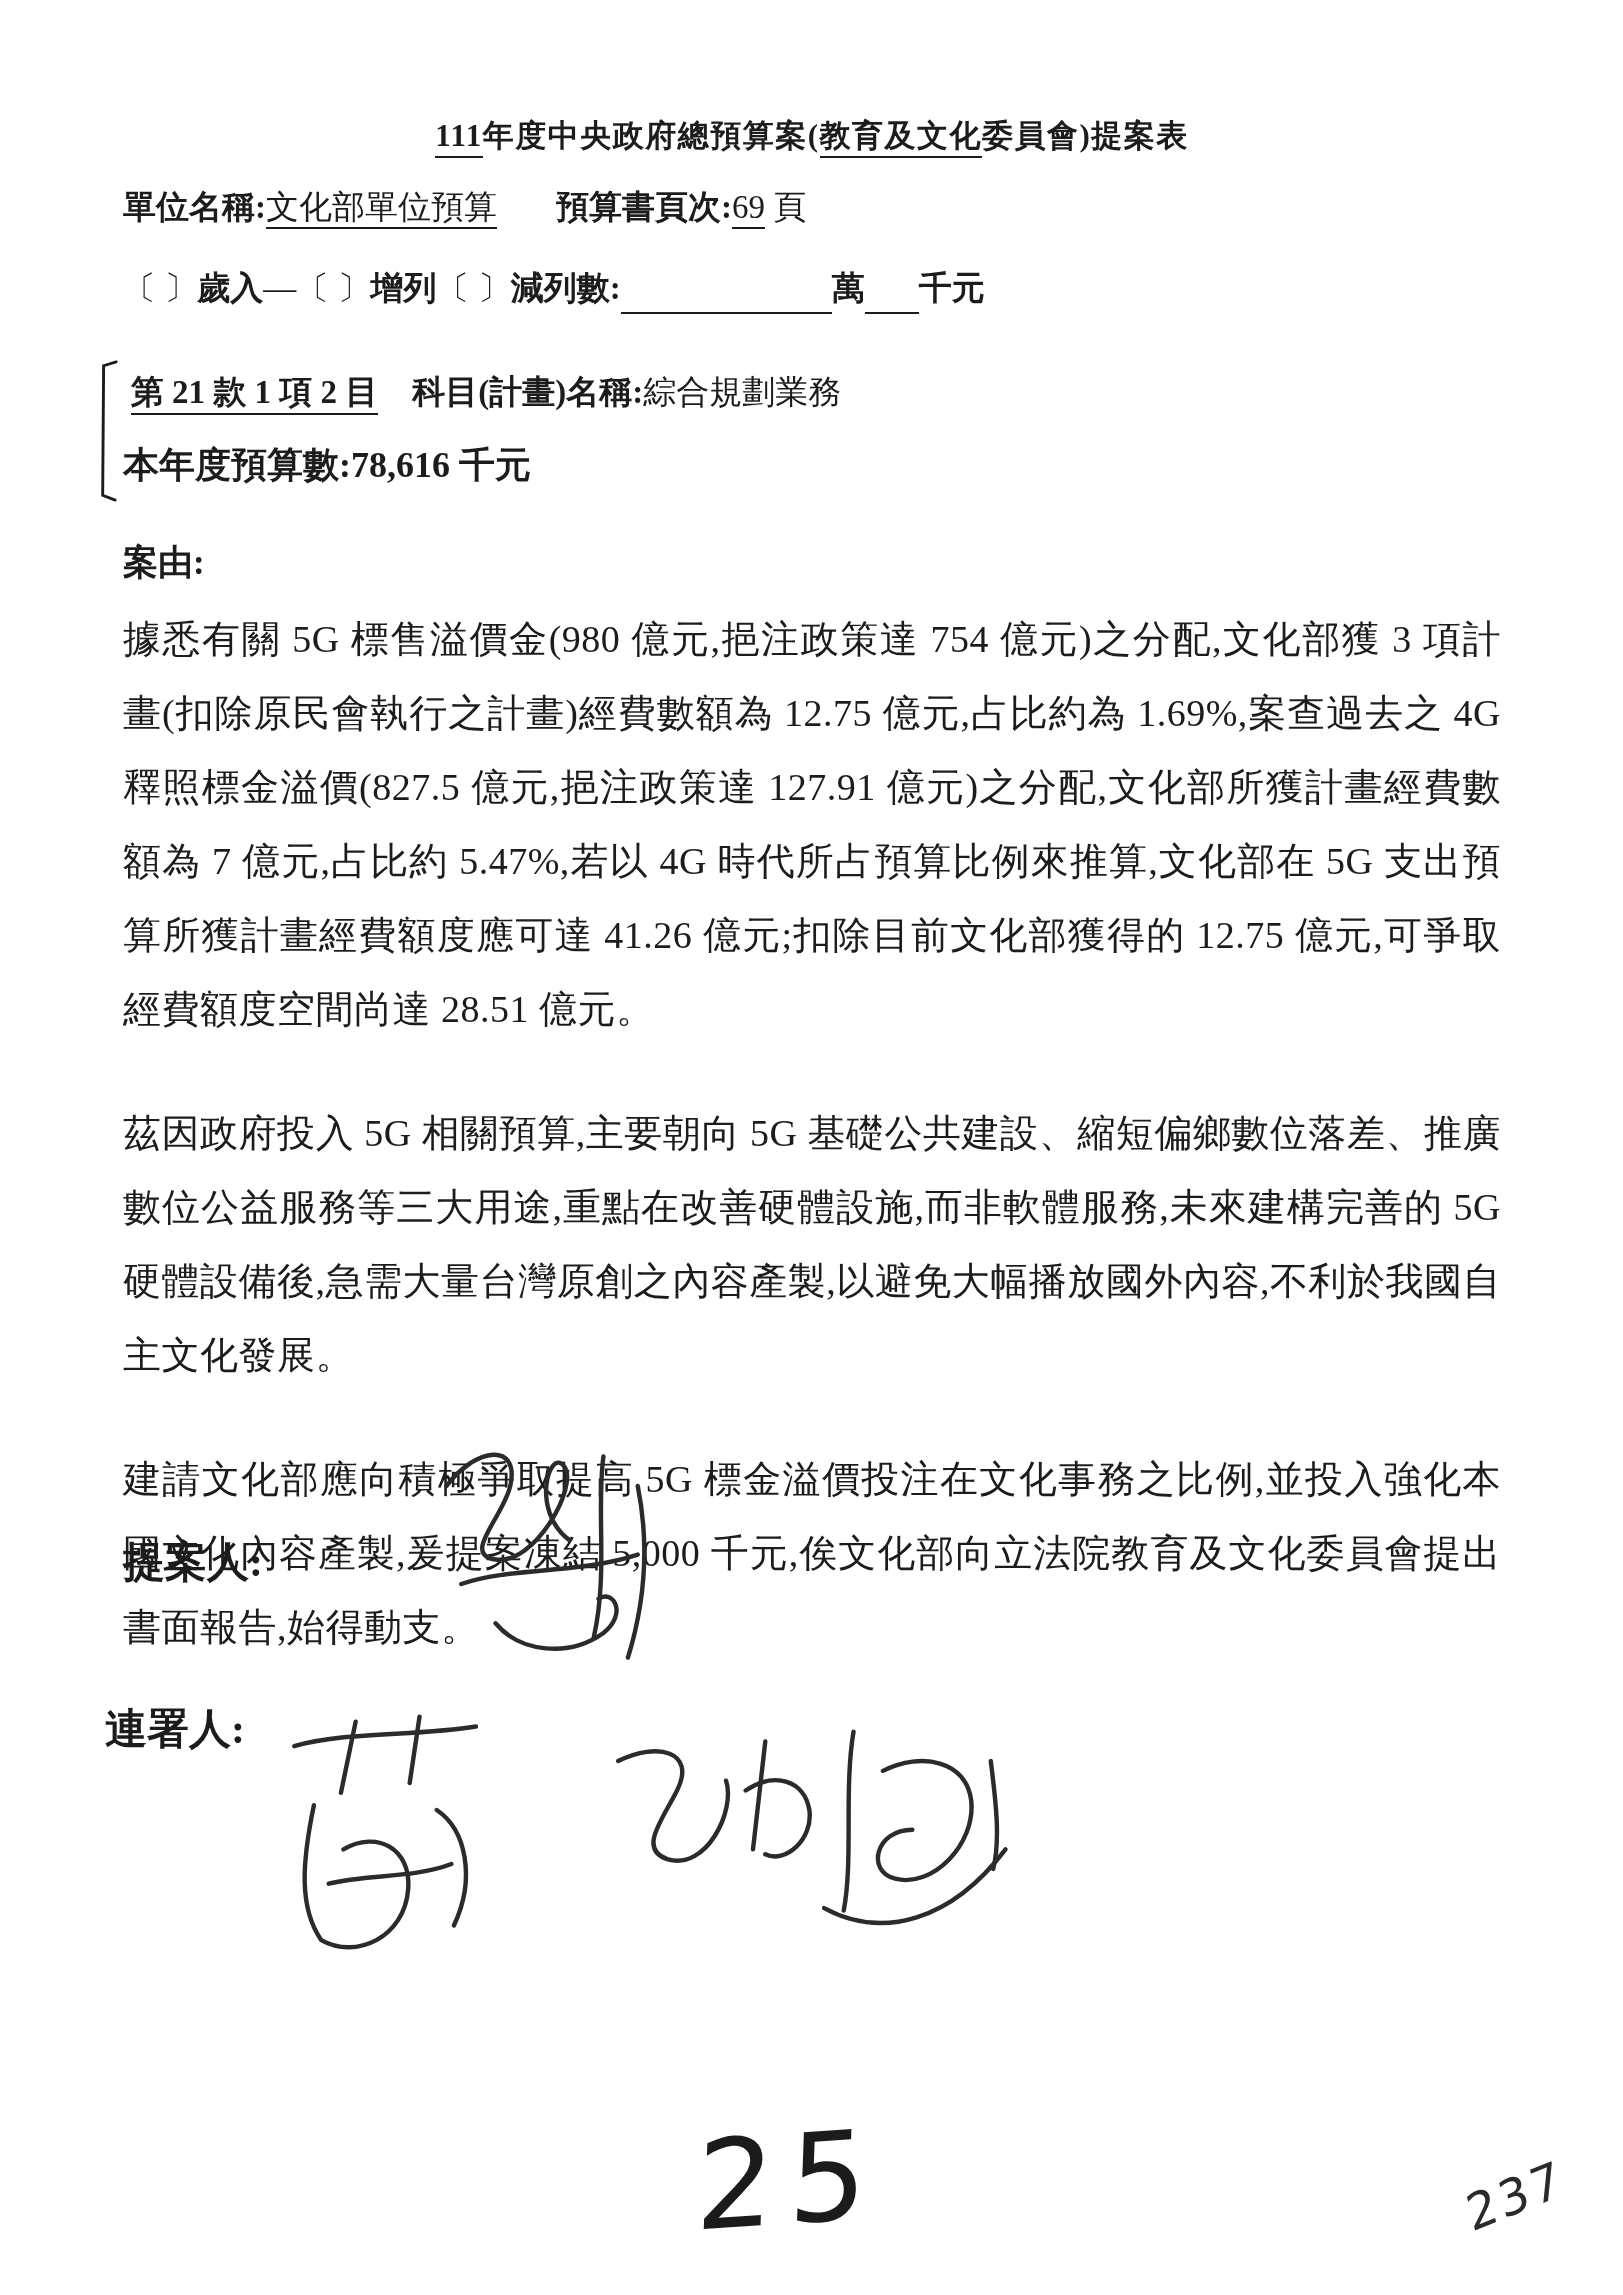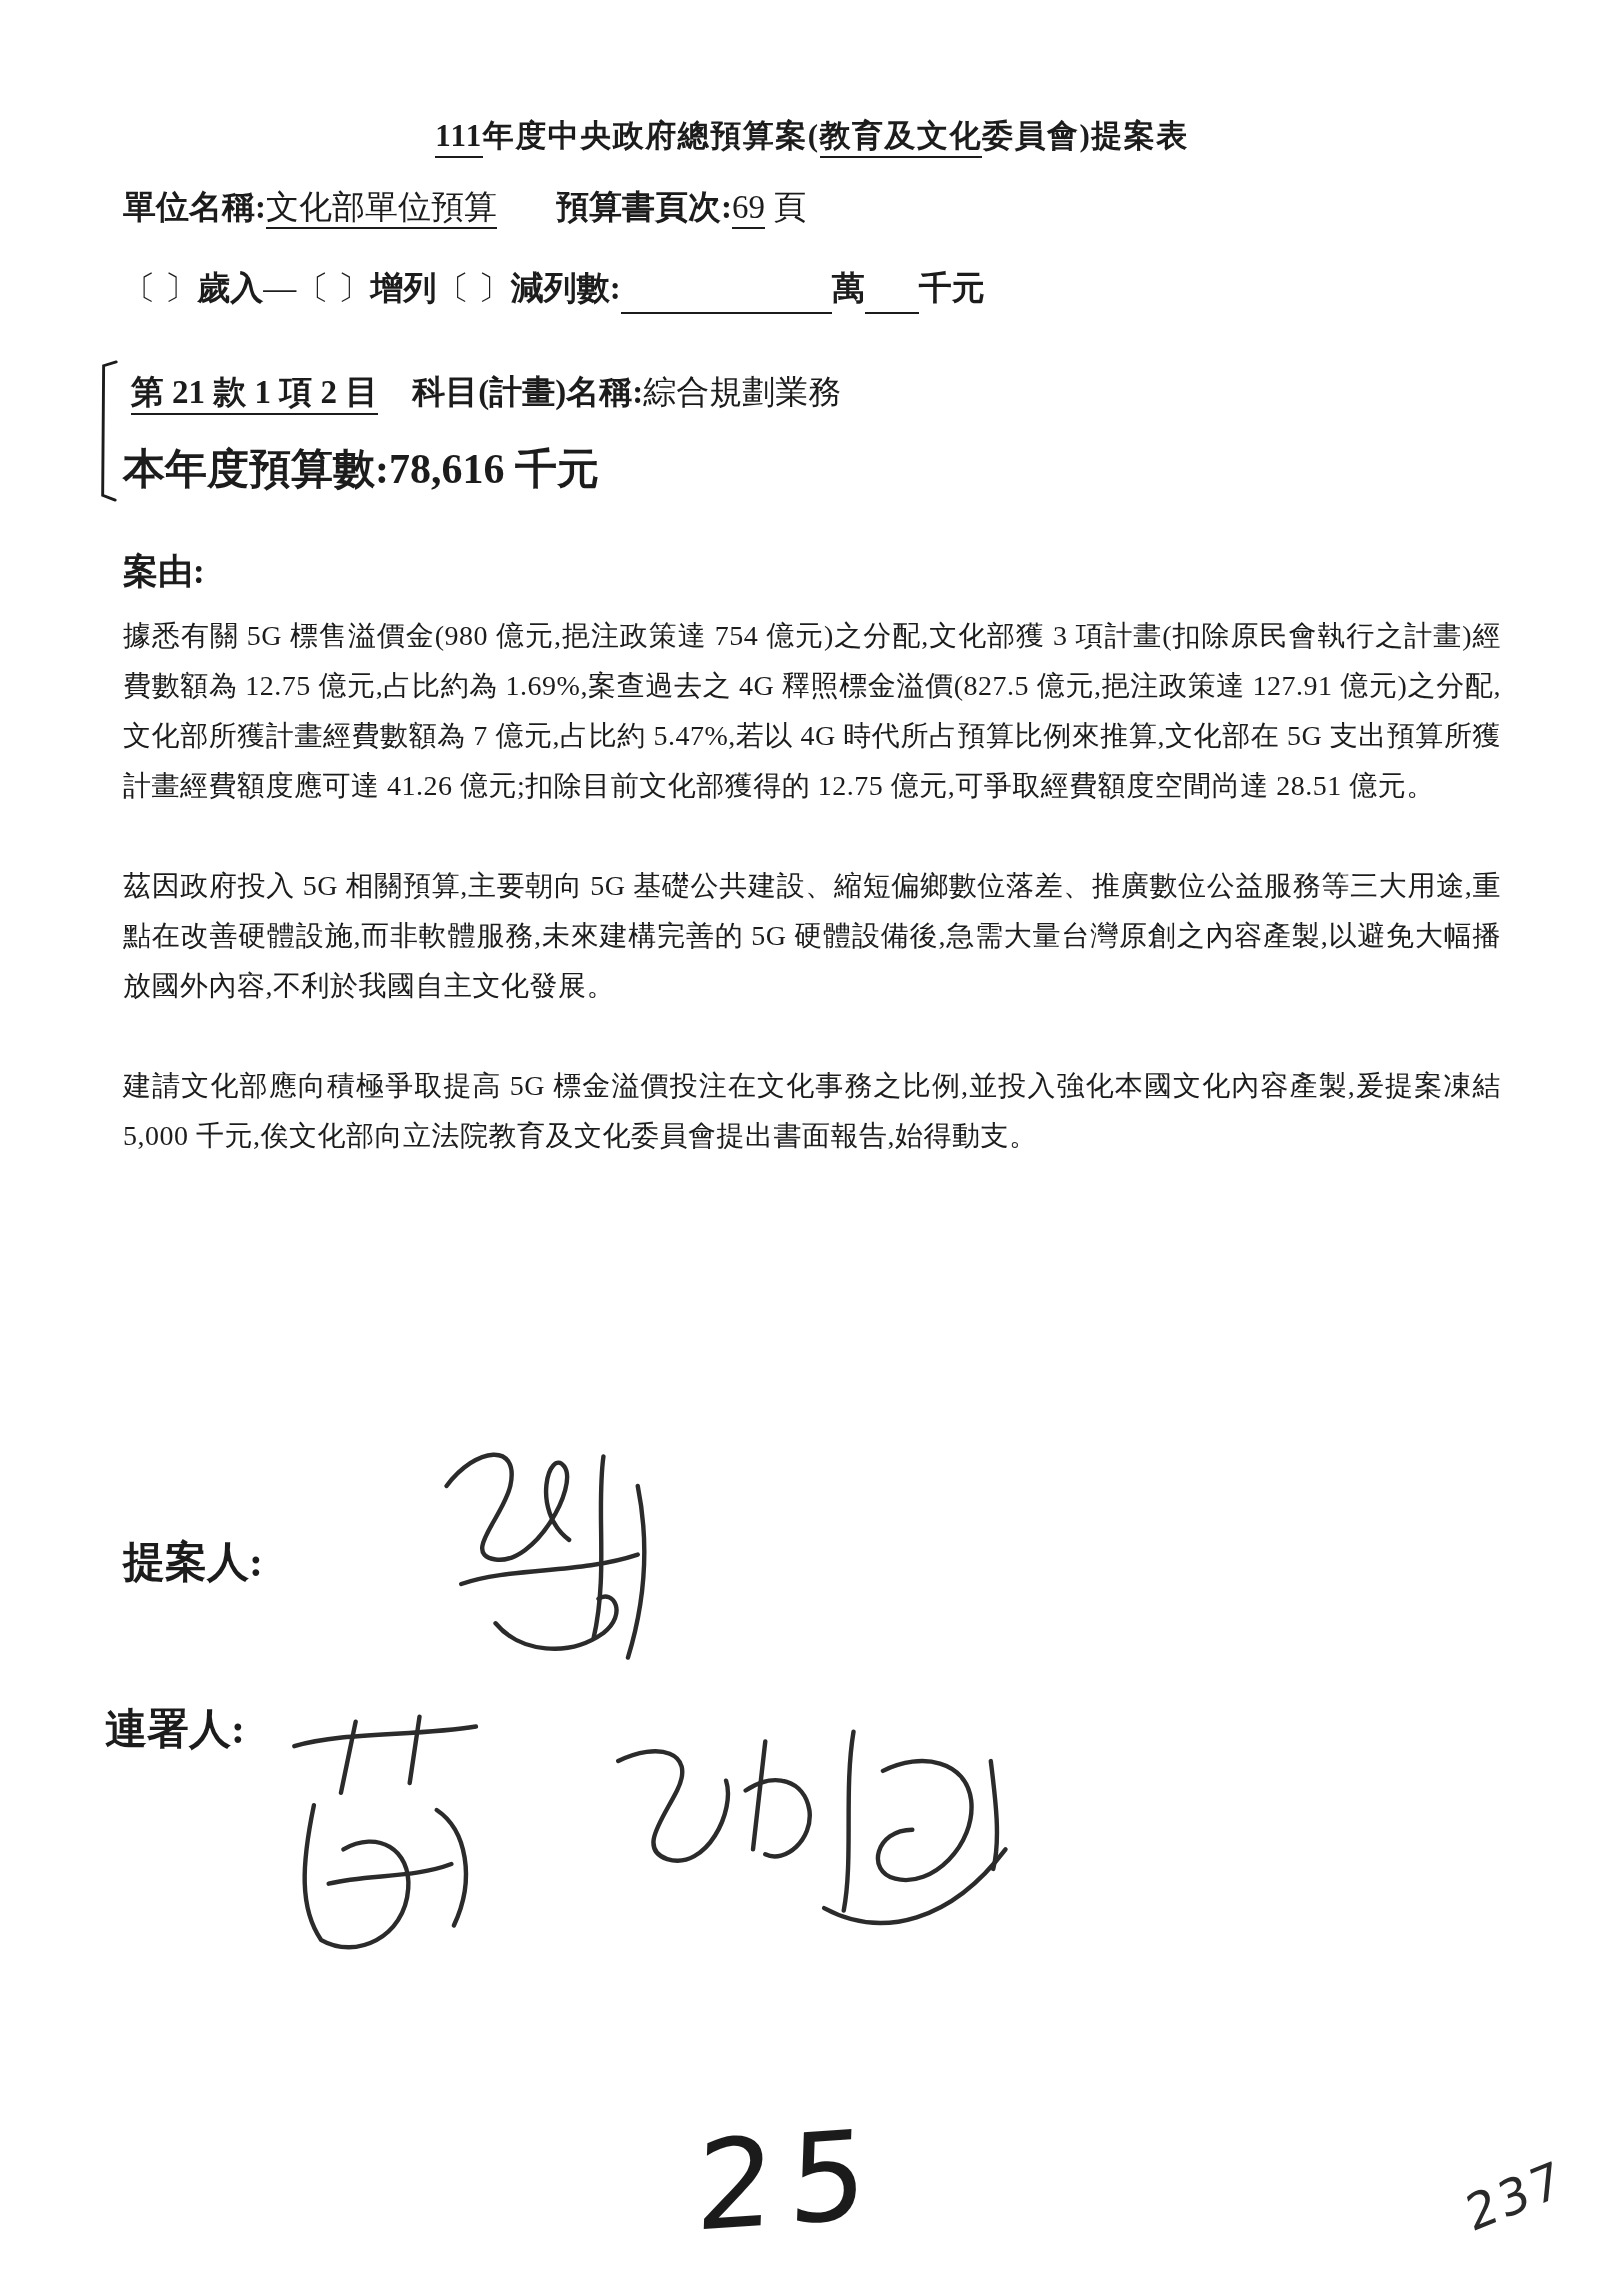--- a/index.html
+++ b/index.html
@@ -34,27 +34,27 @@
   .options { margin-bottom:45px; }
   .blank { display:inline-block; border-bottom:2.5px solid #1c1c1c; height:36px; vertical-align:bottom; }
   .blank-xl { width:211px; }
   .blank-lg { width:147px; }
   .blank-sm { width:54px; }
 
   .subject-block { position:relative; margin-bottom:12.8px; padding-left:7.8px; }
   .subject-block .line { line-height:66px; }
   .bracket-icon { position:absolute; left:-30px; top:-2px; }
 
-  .budget-line { margin-bottom:47px; font-size:42px; }
+  .budget-line { margin-bottom:47px; font-size:36px; }
 
   .case-heading { font-size:35px; font-weight:bold; margin-bottom:16.7px; }
 
   .para {
-    font-size:28px;
-    line-height:50px;
+    font-size:38px;
+    line-height:74px;
     text-align:justify;
     margin-bottom:50px;
     letter-spacing:0.5px;
   }
 
   .sig-label { position:absolute; font-size:42px; font-weight:bold; }
   .proposer-label { left:123px; top:1534px; }
   .cosigner-label { left:105px; top:1701px; }
   .sig-svg { position:absolute; }
   .sig-svg path { fill:none; stroke:#2b2b2b; stroke-width:9; stroke-linecap:round; stroke-linejoin:round; }

